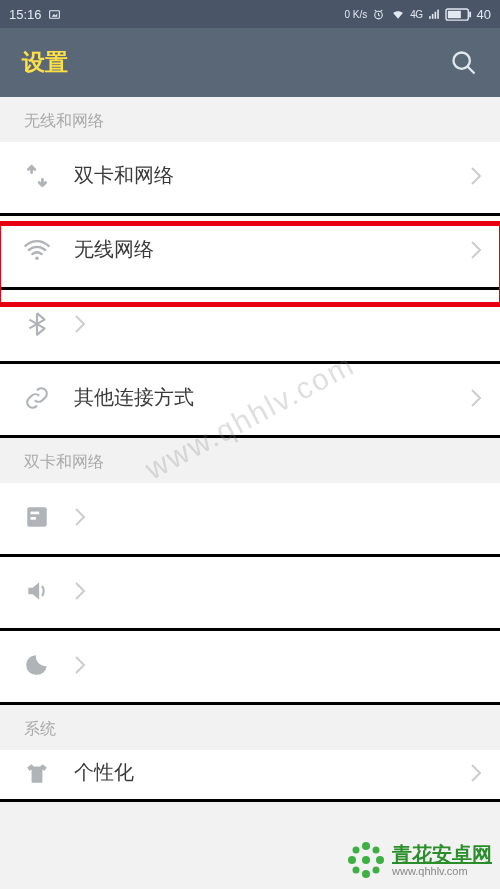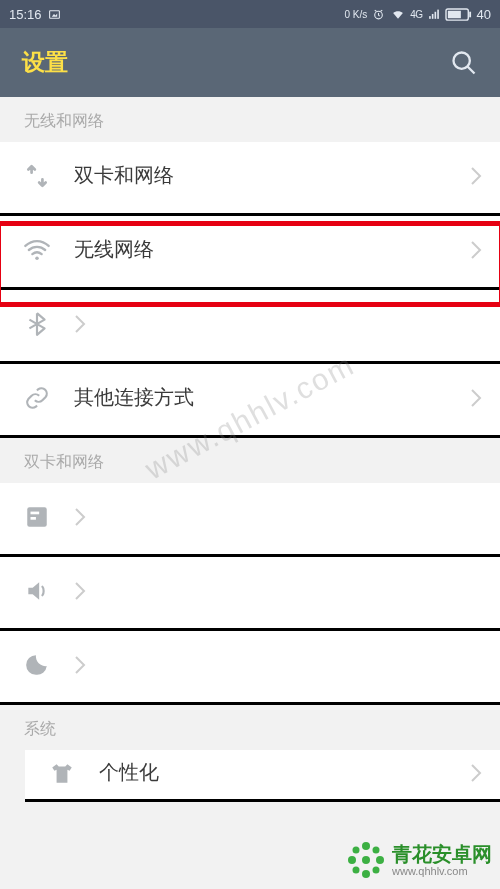--- a/index.html
+++ b/index.html
@@ -124,39 +124,39 @@
     }
     .brand-text {
       display: flex;
       flex-direction: column;
       line-height: 1.1;
     }
     .brand-name {
       color: #2a8f2a;
       font-size: 20px;
       font-weight: 600;
+      text-decoration: underline;
     }
     .brand-url {
       color: #888;
       font-size: 11px;
     }
     .watermark-diag {
       position: absolute;
       top: 400px;
       left: 50%;
       transform: translate(-50%, 0) rotate(-28deg);
       color: rgba(128,128,128,0.25);
       font-size: 30px;
       pointer-events: none;
       z-index: 5;
       letter-spacing: 2px;
     }
     .truncated-item {
       height: 52px;
-      margin-left: 25px;
     }
   </style>
 </head>
 <body>
 
 <div class="status-bar">
   <div class="status-left">
     <span>15:16</span>
     <svg width="13" height="13" viewBox="0 0 24 24">
         <rect x="3" y="5" width="18" height="14" rx="1" fill="none" stroke="#e2e8f0" stroke-width="2"></rect>

